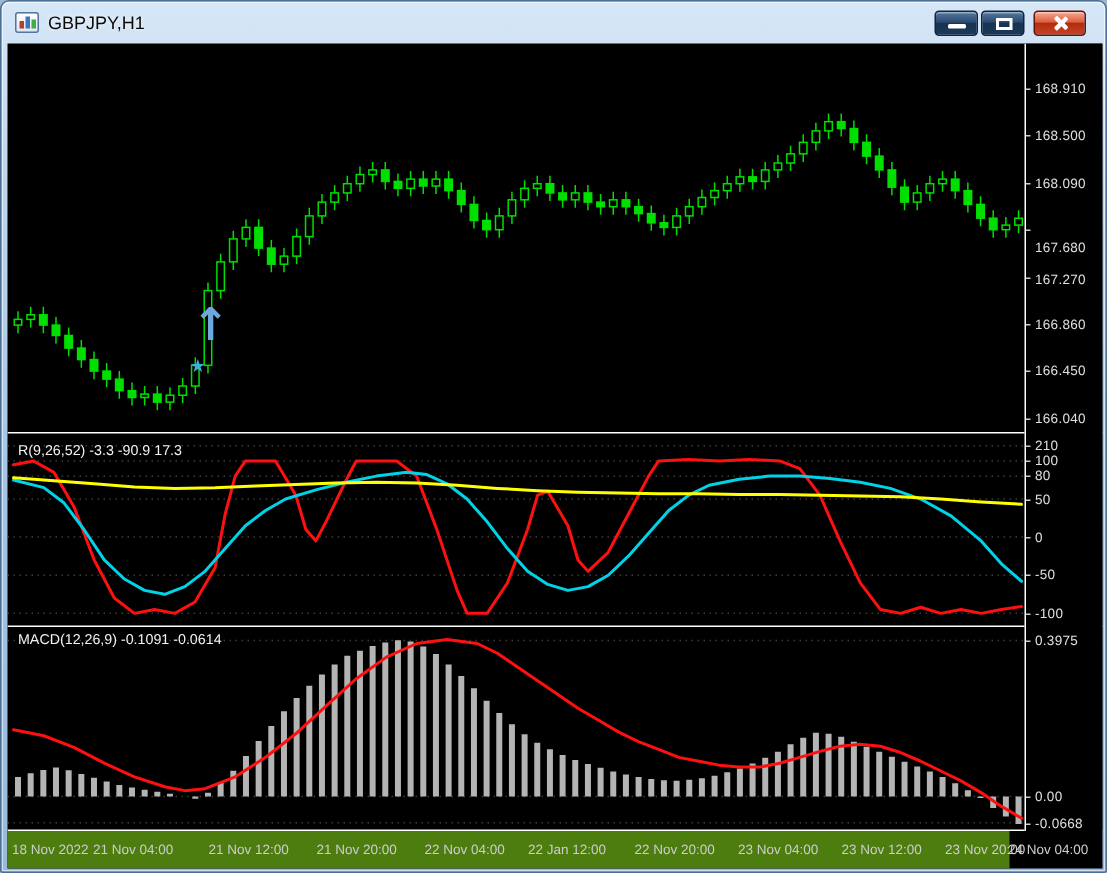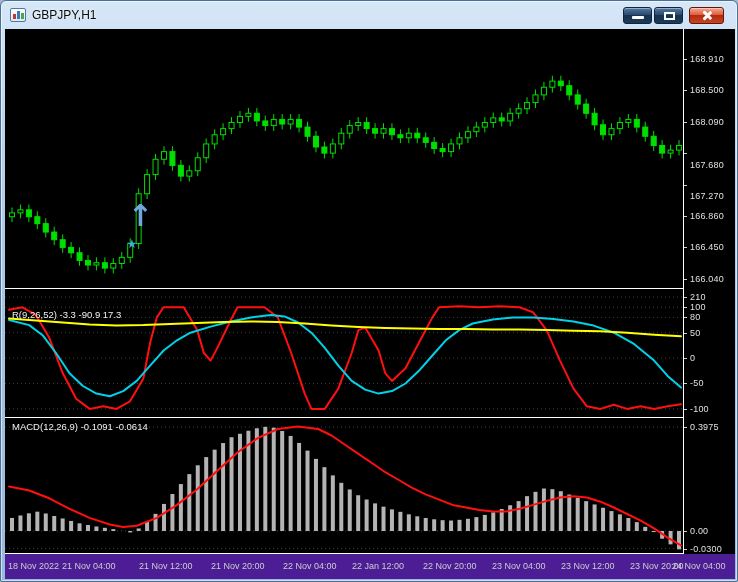--- a/index.html
+++ b/index.html
@@ -25,21 +25,21 @@
   .g-min{position:absolute;left:8px;bottom:4px;width:12px;height:3px;background:#fff;border-radius:1px}
   .g-max{position:absolute;left:9px;top:4px;width:11px;height:8px;border:2px solid #fff}
   .g-x1,.g-x2{position:absolute;left:16px;top:2px;width:2.5px;height:11px;background:#fff;border-radius:1px}
   .g-x1{transform:rotate(45deg)}.g-x2{transform:rotate(-45deg)}
   .content{position:absolute;left:4px;top:28px;width:730px;height:550px;background:#000;overflow:hidden}
   .pane{position:absolute;left:0;width:678px;display:block}
   .sep{position:absolute;left:0;width:730px;height:1px;background:#ffffff}
   .axis-col{position:absolute;left:678px;top:0;width:52px;height:525px;background:#000;border-left:1px solid #fff}
   .tick-label{position:absolute;left:6px;font-size:9px;color:#e0e0e0;white-space:nowrap;letter-spacing:0.2px}
   .tick-mark{position:absolute;left:0;width:3px;height:1px;background:#cfcfcf}
-  .time-axis{position:absolute;left:0;top:525px;width:730px;height:25px;background:#4c1d95}
+  .time-axis{position:absolute;left:0;top:525px;width:668px;height:25px;background:#4d7c0f}
   .time-label{position:absolute;top:7px;font-size:9px;color:#cdcdcd;white-space:nowrap}
   .pane-label{position:absolute;left:7px;font-size:9.5px;color:#f2f2f2;z-index:4;white-space:nowrap}
   .pane-label .dd{font-size:7.5px;color:#e8e8e8;margin-right:3px;cursor:pointer}
 </style>
 </head>
 <body>
 
 <div class="window">
   <div class="titlebar">
     <span class="win-icon">
@@ -332,21 +332,21 @@
     <div class="axis-col" id="axis-col">
         <div class="tick-mark" style="top:30px"></div>
         <div class="tick-label" style="top:25px">168.910</div>
         <div class="tick-mark" style="top:61px"></div>
         <div class="tick-label" style="top:56px">168.500</div>
         <div class="tick-mark" style="top:93px"></div>
         <div class="tick-label" style="top:88px">168.090</div>
         <div class="tick-mark" style="top:124px"></div>
         <div class="tick-label" style="top:131px">167.680</div>
         <div class="tick-mark" style="top:156px"></div>
-        <div class="tick-label" style="top:162px">167.270</div>
+        <div class="tick-label" style="top:152px">167.270</div>
         <div class="tick-mark" style="top:187px"></div>
         <div class="tick-label" style="top:182px">166.860</div>
         <div class="tick-mark" style="top:218px"></div>
         <div class="tick-label" style="top:213px">166.450</div>
         <div class="tick-mark" style="top:250px"></div>
         <div class="tick-label" style="top:245px">166.040</div>
         <div class="tick-mark" style="top:268px"></div>
         <div class="tick-label" style="top:263px">210</div>
         <div class="tick-mark" style="top:278px"></div>
         <div class="tick-label" style="top:273px">100</div>
@@ -358,32 +358,32 @@
         <div class="tick-label" style="top:324px">0</div>
         <div class="tick-mark" style="top:354px"></div>
         <div class="tick-label" style="top:349px">-50</div>
         <div class="tick-mark" style="top:380px"></div>
         <div class="tick-label" style="top:375px">-100</div>
         <div class="tick-mark" style="top:398px"></div>
         <div class="tick-label" style="top:393px">0.3975</div>
         <div class="tick-mark" style="top:502px"></div>
         <div class="tick-label" style="top:497px">0.00</div>
         <div class="tick-mark" style="top:520px"></div>
-        <div class="tick-label" style="top:515px">-0.0300</div>
+        <div class="tick-label" style="top:515px">-0.0668</div>
       </div>
     <div class="time-axis" id="time-axis">
         <div class="time-label" style="left:3px">18 Nov 2022</div>
         <div class="time-label" style="left:57px">21 Nov 04:00</div>
         <div class="time-label" style="left:134px">21 Nov 12:00</div>
         <div class="time-label" style="left:206px">21 Nov 20:00</div>
         <div class="time-label" style="left:278px">22 Nov 04:00</div>
         <div class="time-label" style="left:347px">22 Jan 12:00</div>
         <div class="time-label" style="left:418px">22 Nov 20:00</div>
         <div class="time-label" style="left:487px">23 Nov 04:00</div>
         <div class="time-label" style="left:556px">23 Nov 12:00</div>
         <div class="time-label" style="left:625px">23 Nov 20:00</div>
         <div class="time-label" style="left:667px">24 Nov 04:00</div>
       </div>
 
-    <div class="pane-label" style="top:280px">R(9,26,52) -3.3 -90.9 17.3</div>
+    <div class="pane-label" style="top:266px">R(9,26,52) -3.3 -90.9 17.3</div>
     <div class="pane-label" style="top:392px">MACD(12,26,9) -0.1091 -0.0614</div>
   </div>
 </div>
 
 </body></html>

